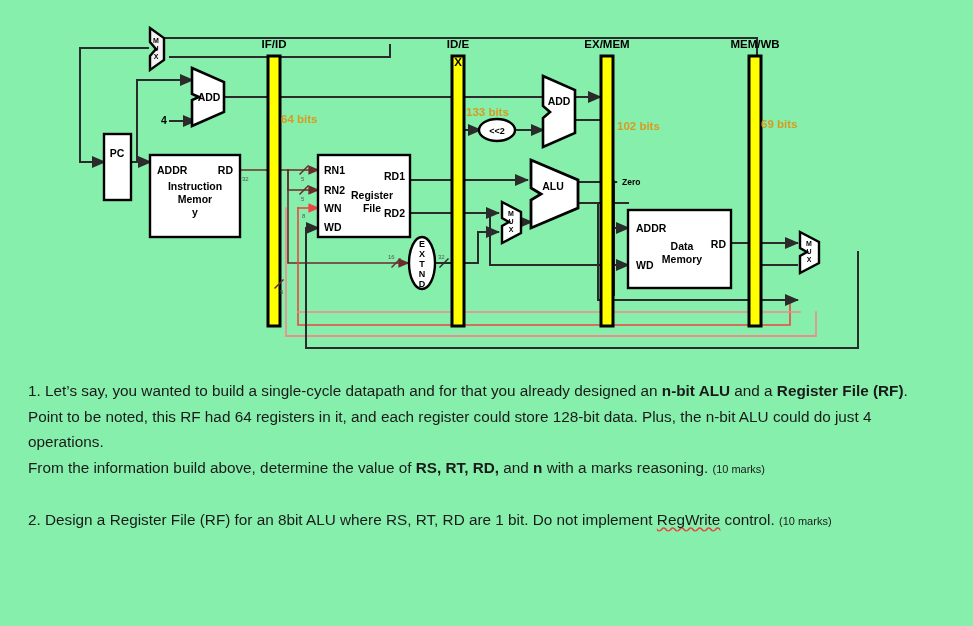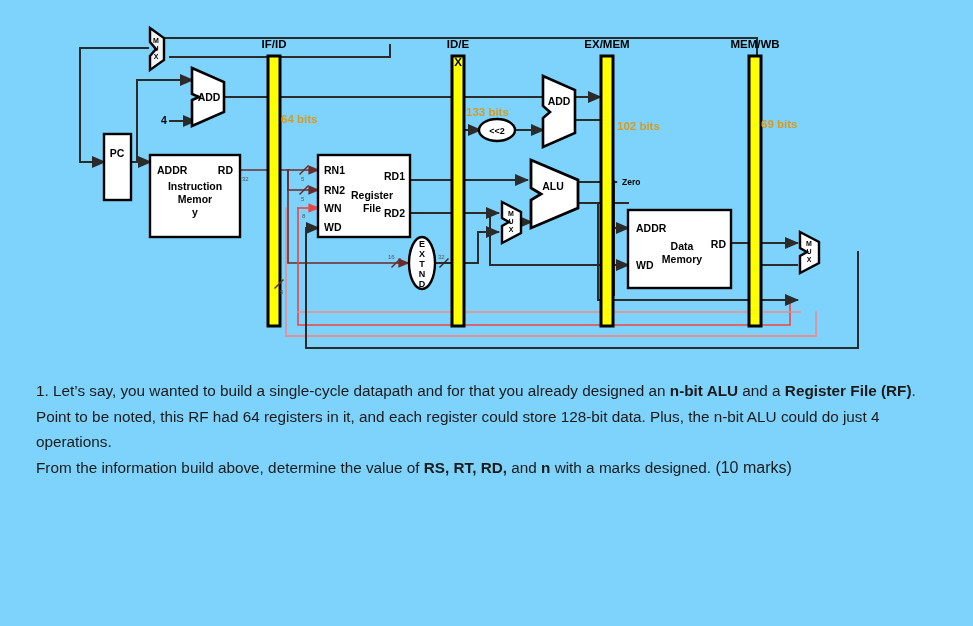--- a/index.html
+++ b/index.html
@@ -1,21 +1,21 @@
 <!DOCTYPE html>
 <html><head>
 <meta charset="utf-8">
 <style>
   html,body{margin:0;padding:0;background:#ffffff;}
   body{
     width:973px;height:626px;overflow:hidden;
     font-family:"Liberation Sans", sans-serif;
     color:#1a1a1a;
   }
-  #page{position:relative;width:973px;height:626px;background:#7dd3fc;}
+  #page{position:relative;width:973px;height:626px;background:#86efac;}
 
   
   #diagram{position:absolute;left:0;top:0;width:973px;height:368px;}
   #diagram svg{display:block;}
 
   .stage-label{
     font-family:"Liberation Sans", sans-serif;
     font-size:11.5px;font-weight:bold;fill:#000;
   }
   .bits-label{
@@ -38,29 +38,29 @@
     font-family:"Liberation Sans", sans-serif;
     font-size:7px;font-weight:bold;fill:#000;letter-spacing:0px;
   }
   .zero-label{
     font-family:"Liberation Sans", sans-serif;
     font-size:8.5px;font-weight:bold;fill:#000;
   }
 
   
   #body-text{
-    position:absolute;left:36px;top:378px;width:890px;
+    position:absolute;left:28px;top:378px;width:890px;
     font-family:"Liberation Sans", sans-serif;
     font-size:15.3px;line-height:25.5px;color:#1a1a1a;
   }
   #body-text p{margin:0;}
   #body-text .q{margin:0;}
   #body-text .gap{height:25px;}
   .b{font-weight:bold;}
-  .marks{font-size:16px;margin-top:14px;}
+  .marks{font-size:11px;margin-top:14px;}
   .misspelled{
     text-decoration:underline wavy #e8453c;
     text-decoration-skip-ink:none;
   }
 </style>
 </head>
 <body>
 
 <div id="page">
 
@@ -261,21 +261,25 @@
   </div>
 
   <div id="body-text">
 
     <p class="q">
       <span>1. Let’s say, you wanted to build a single-cycle datapath and for that you already designed an</span>
       <span class="b">n-bit ALU</span><span> and a </span><span class="b">Register File (RF)</span><span>. Point to be noted, this RF had 64 registers in it, and each</span>
       <span>register could store 128-bit data. Plus, the n-bit ALU could do just 4 operations.</span>
       <br>
       <span>From the information build above, determine the value of </span><span class="b">RS, RT, RD,</span><span> and </span><span class="b">n</span><span> with a marks</span>
-      <span>designed. </span><span class="marks">(10 marks)</span>
+      <span>reasoning. </span><span class="marks">(10 marks)</span>
     </p>
 
     <div class="gap"></div>
 
+    <p class="q">
+      <span>2. Design a Register File (RF) for an 8bit ALU where RS, RT, RD are 1 bit. Do not implement</span>
+      <span class="misspelled">RegWrite</span><span> control. </span><span class="marks">(10 marks)</span>
+    </p>
 
   </div>
 
 </div>
 
 </body></html>

